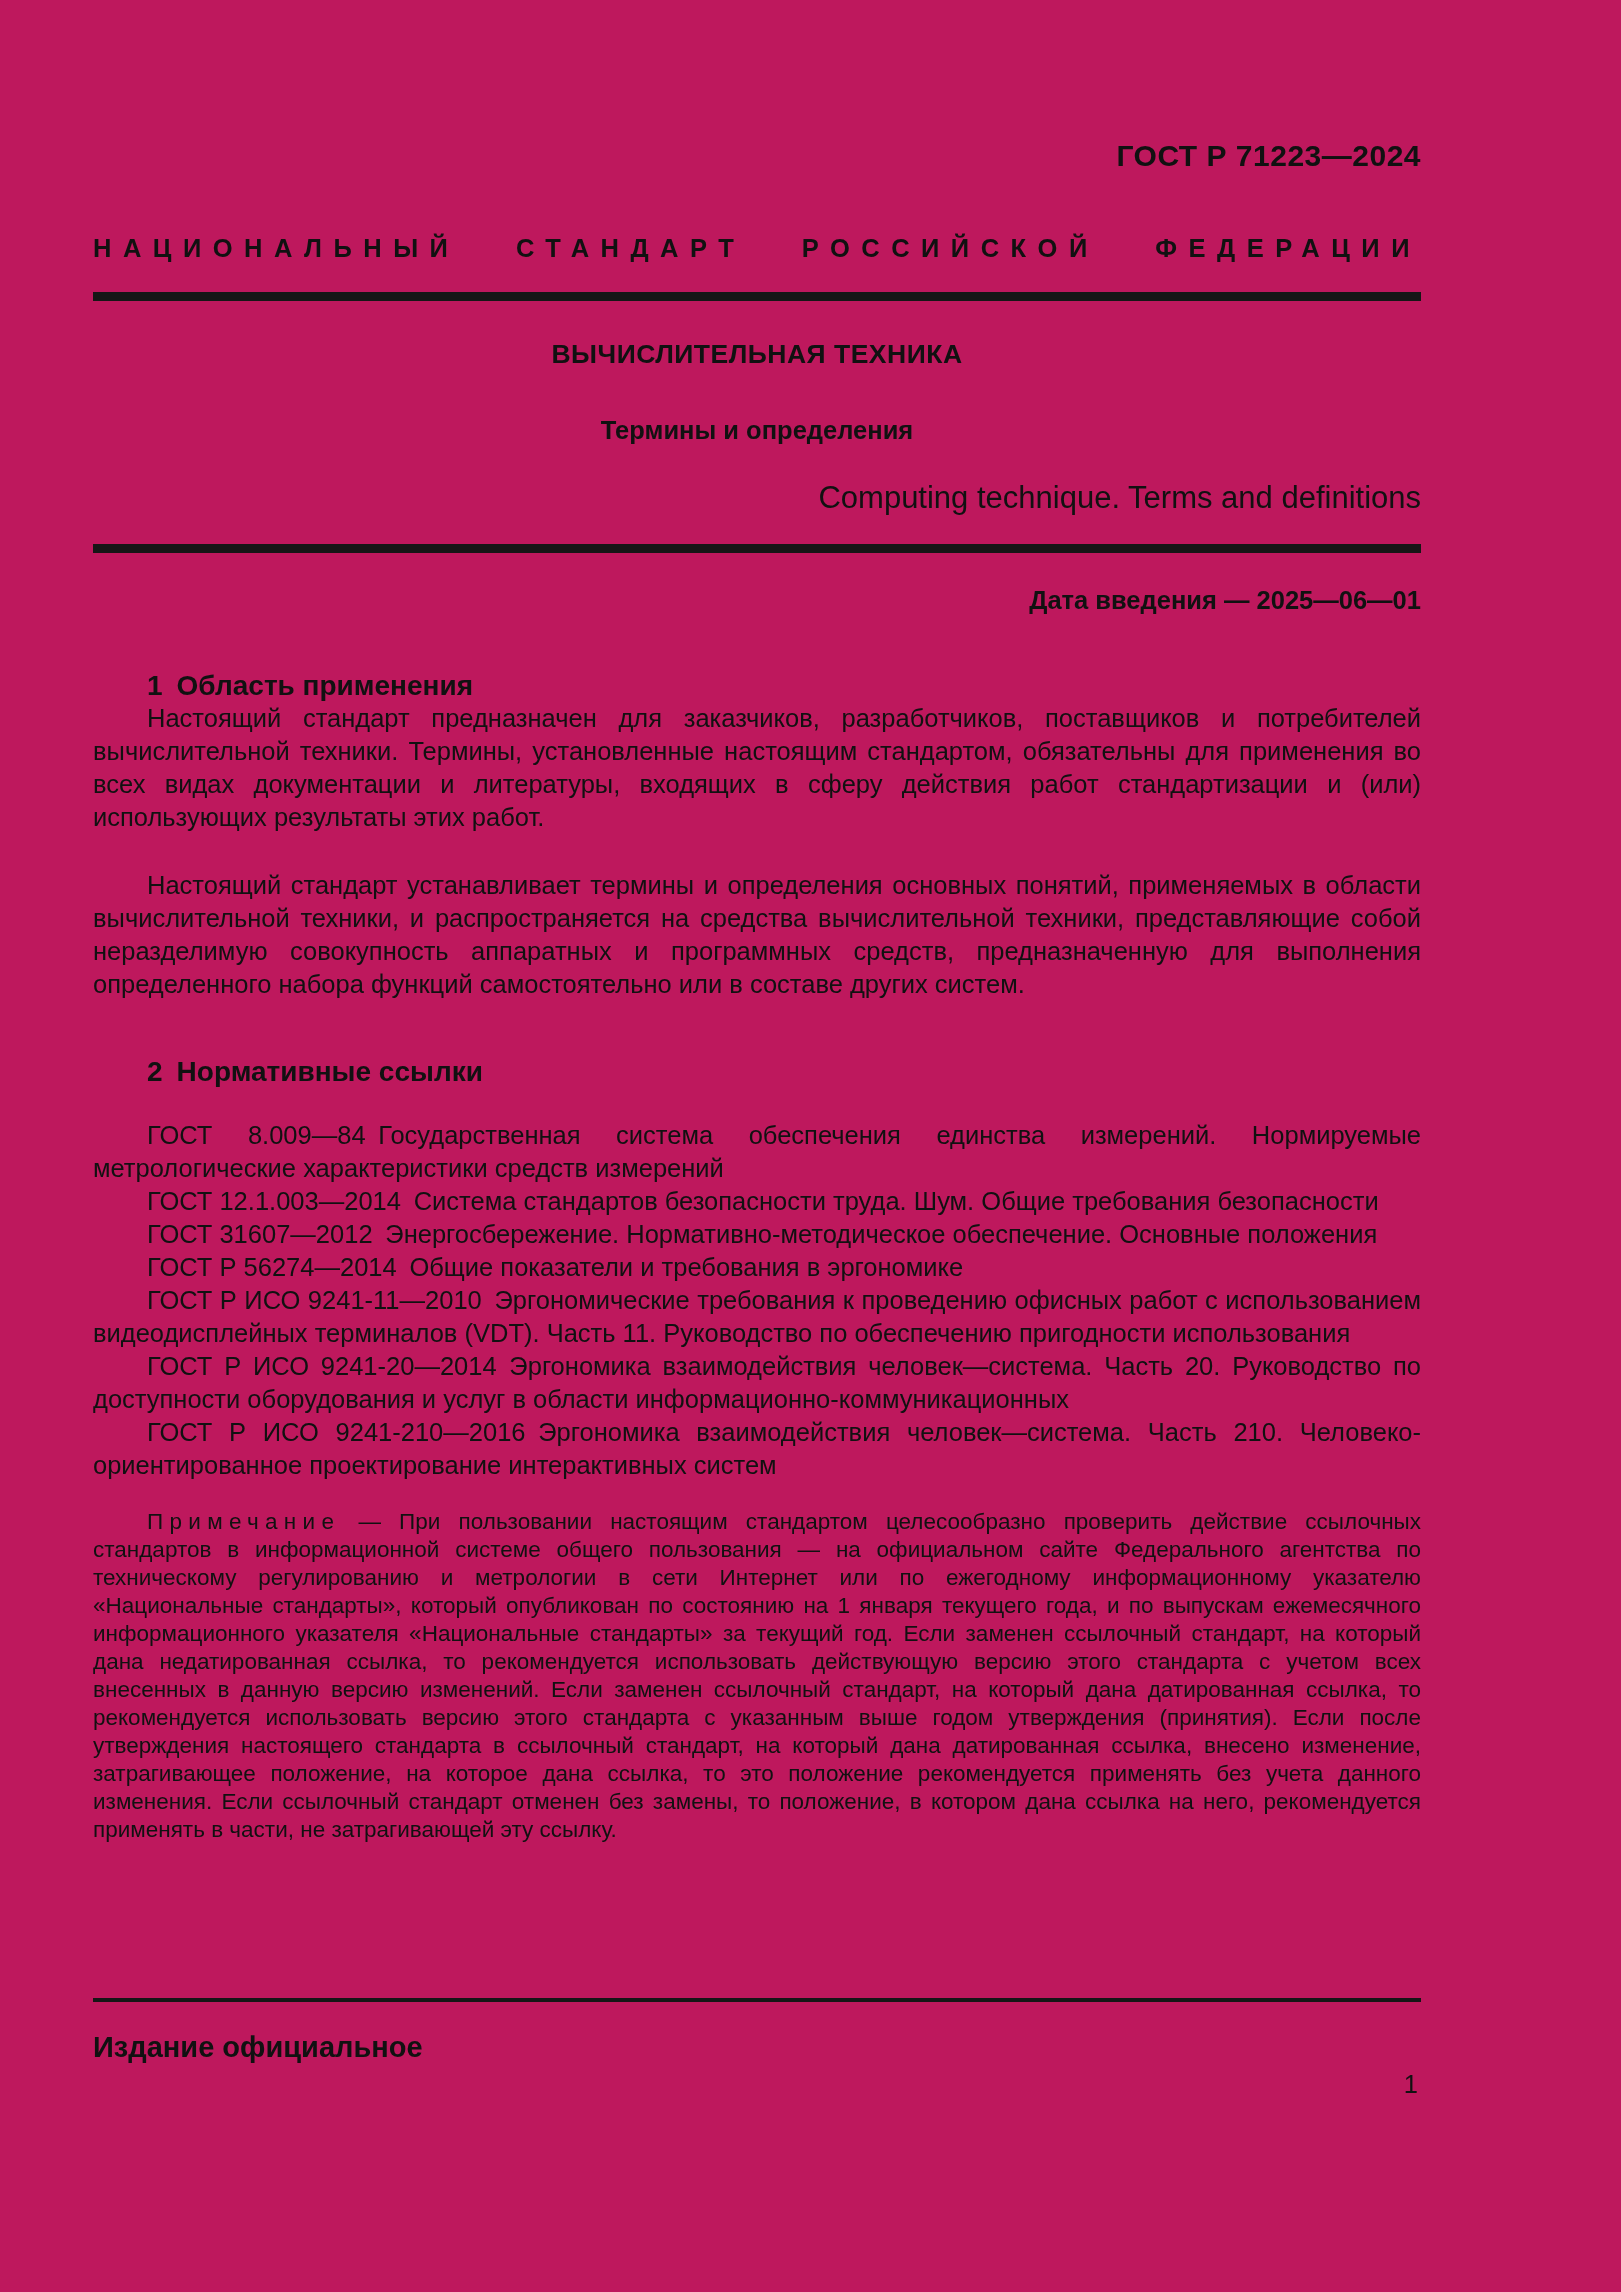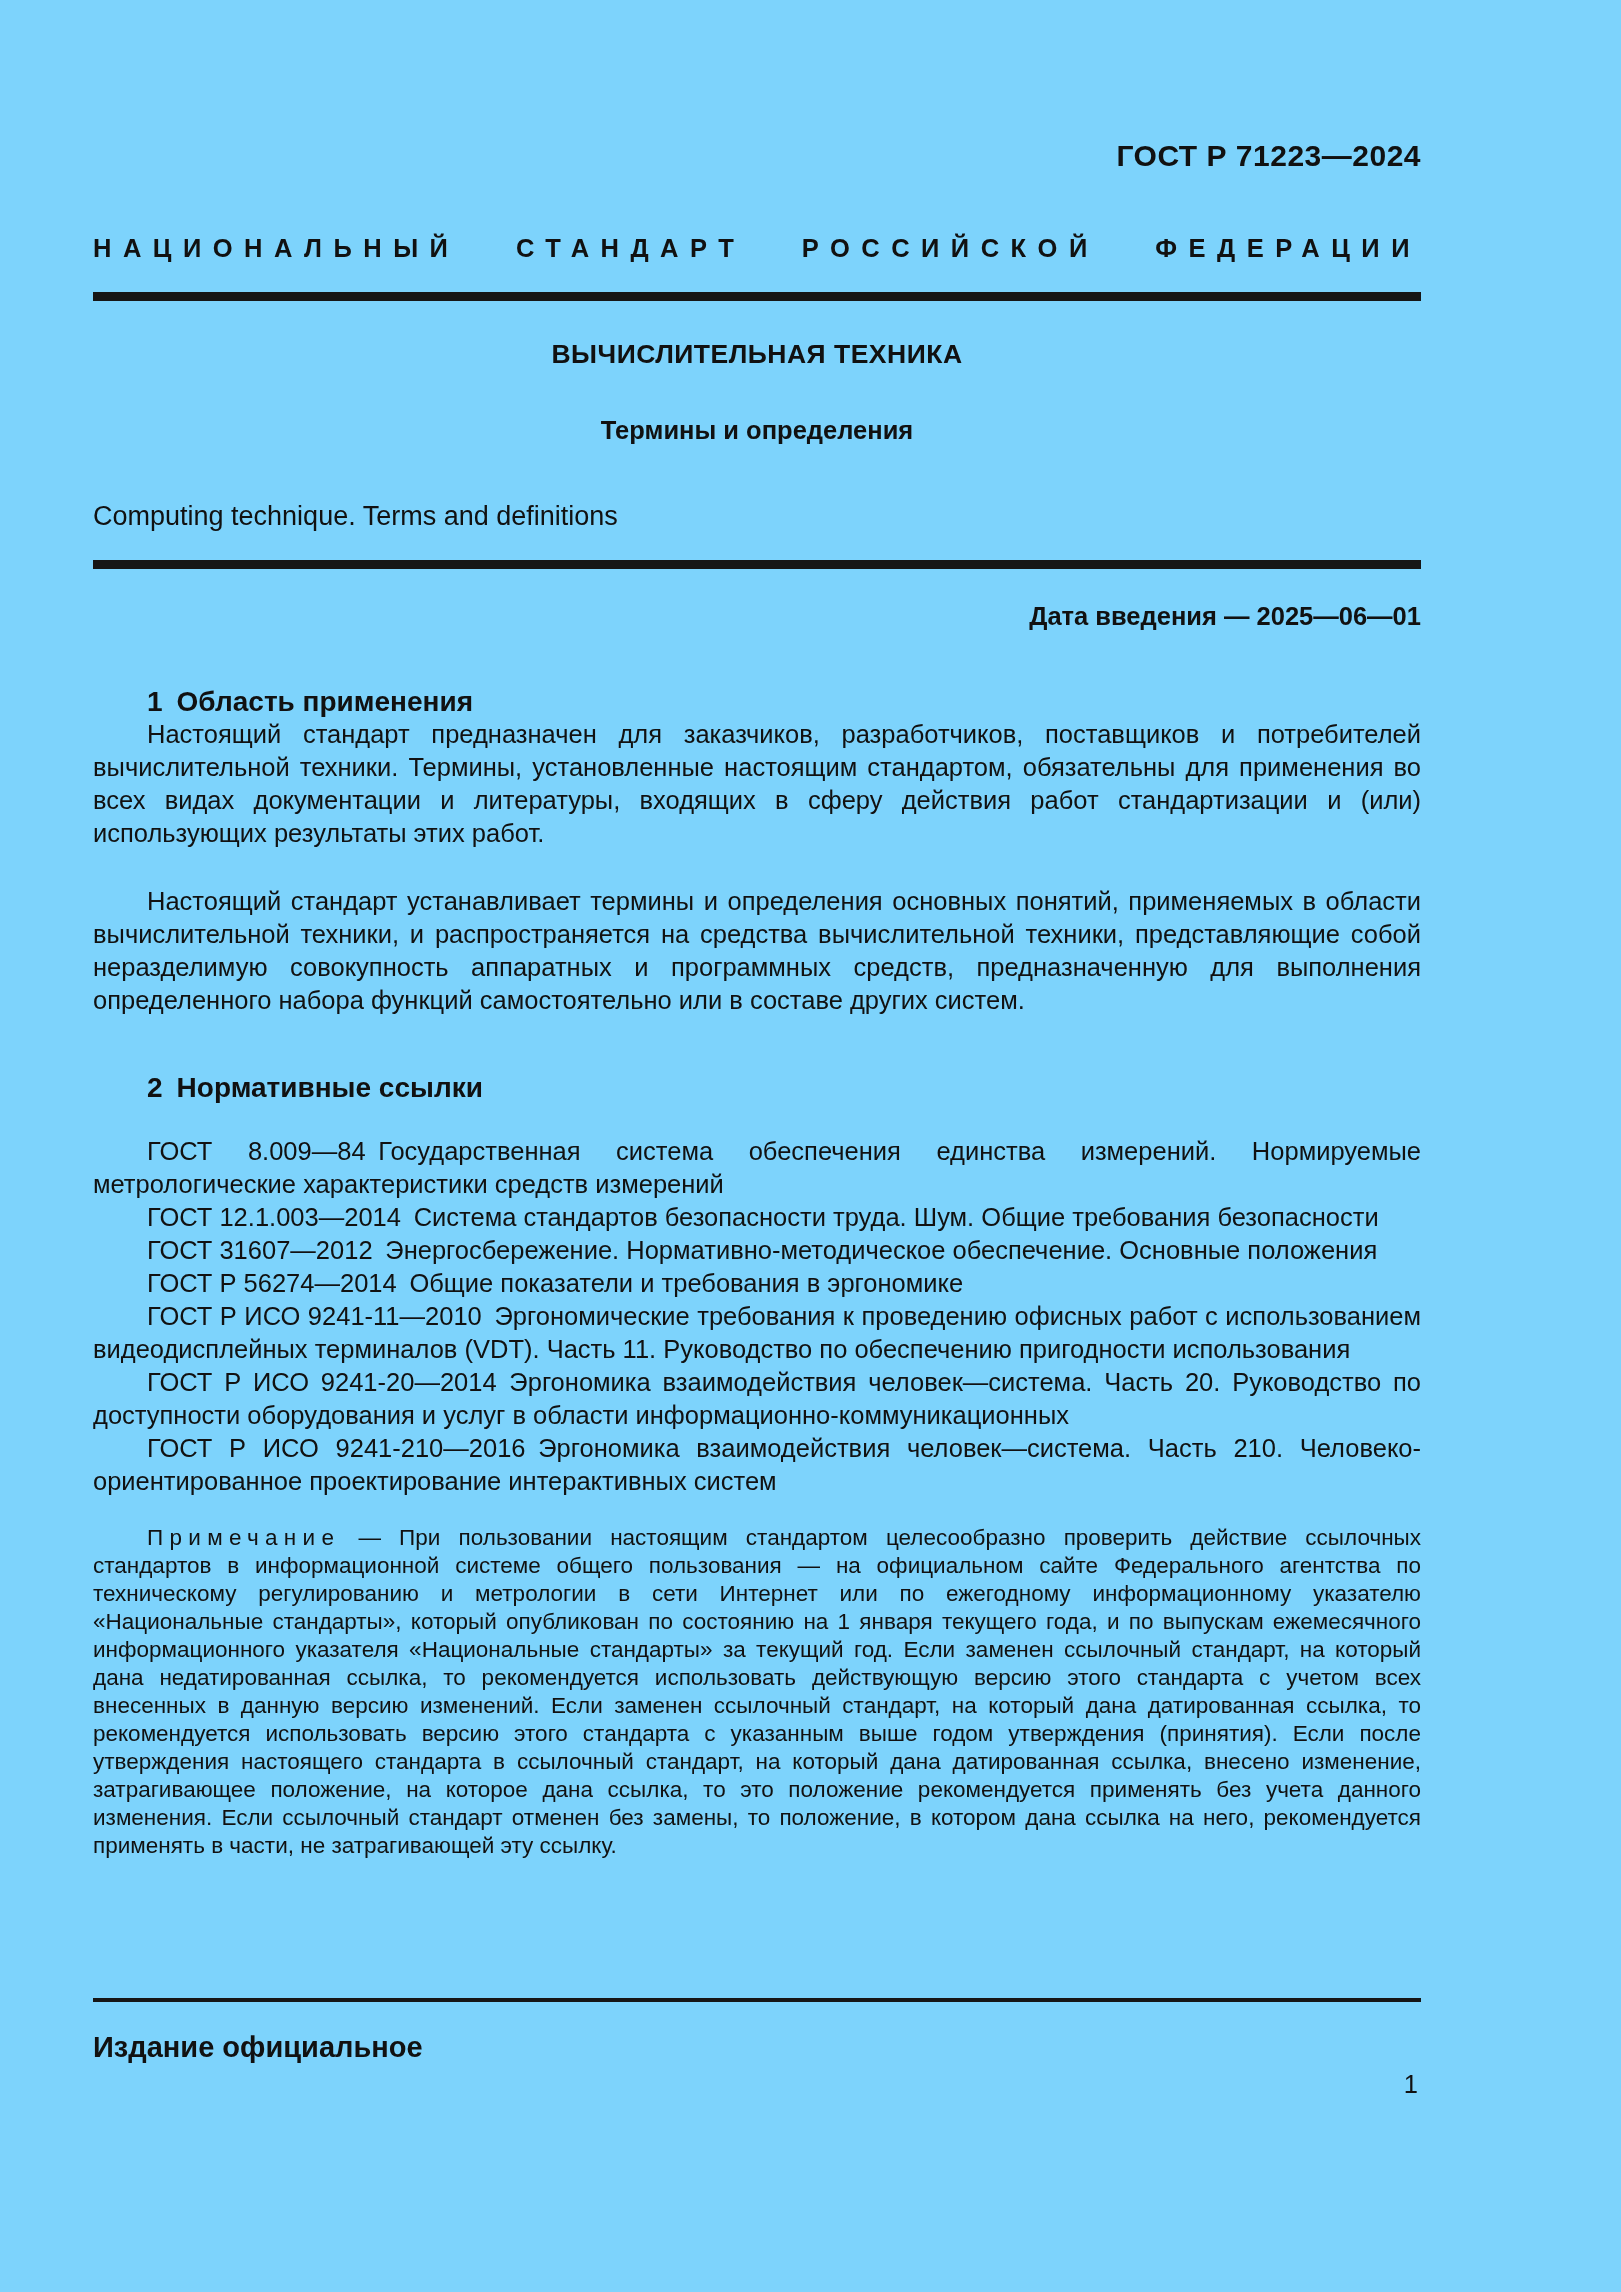--- a/index.html
+++ b/index.html
@@ -2,21 +2,21 @@
 <html lang="ru"><head>
 <meta charset="utf-8">
 <style>
   html, body { margin: 0; padding: 0; background: #ffffff; }
   .page {
     position: relative;
     width: 1621px;
     height: 2293px;
     box-sizing: border-box;
     padding: 0 200px 0 93px;
-    background: #7dd3fc;
+    background: #be185d;
     color: #111111;
     font-family: "Liberation Sans", "DejaVu Sans", sans-serif;
     overflow: hidden;
   }
   .doc-code {
     margin-top: 139px;
     text-align: right;
     font-size: 30px;
     font-weight: bold;
     letter-spacing: 0.5px;
@@ -42,23 +42,23 @@
     font-weight: bold;
     letter-spacing: 0.5px;
   }
   .doc-subtitle {
     margin-top: 46px;
     text-align: center;
     font-size: 25.5px;
     font-weight: bold;
   }
   .doc-title-en {
-    margin-top: 56px;
-    text-align: left;
-    font-size: 27px;
+    margin-top: 35px;
+    text-align: right;
+    font-size: 31px;
     font-weight: normal;
   }
   .effective-date {
     margin-top: 33px;
     text-align: right;
     font-size: 25.5px;
     font-weight: bold;
   }
   .section-heading {
     margin: 0;

